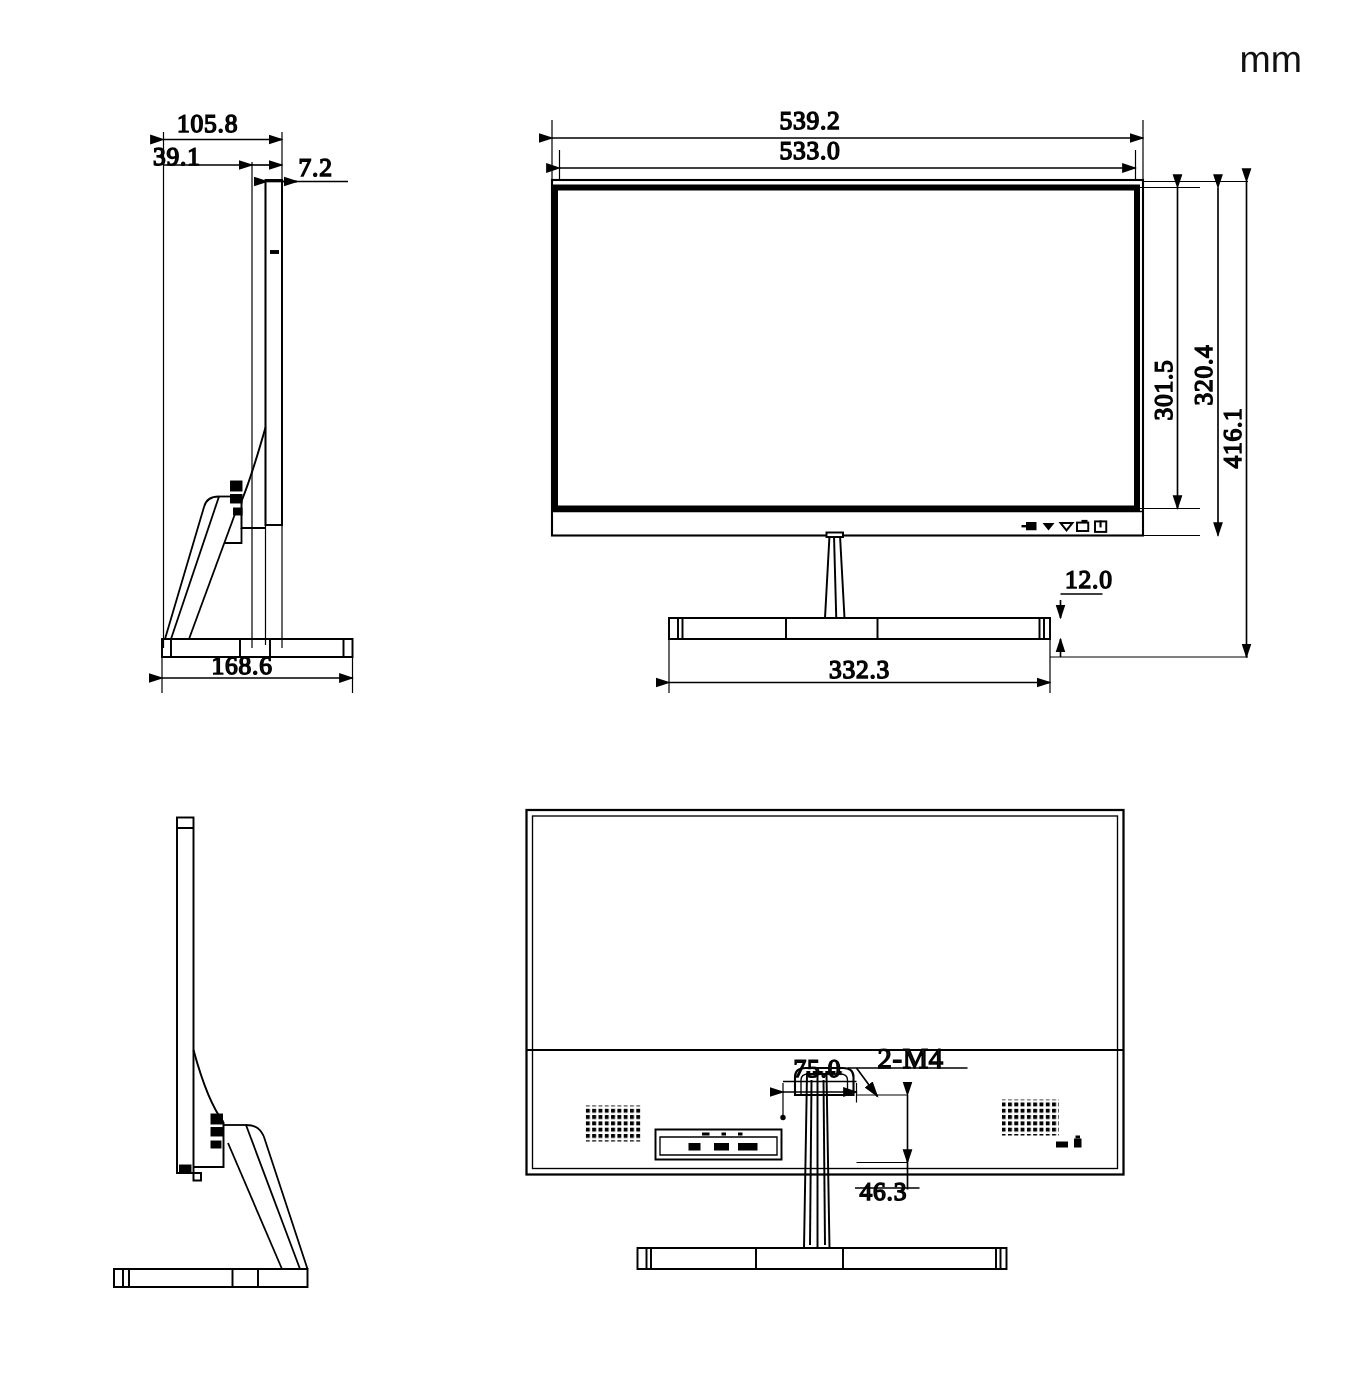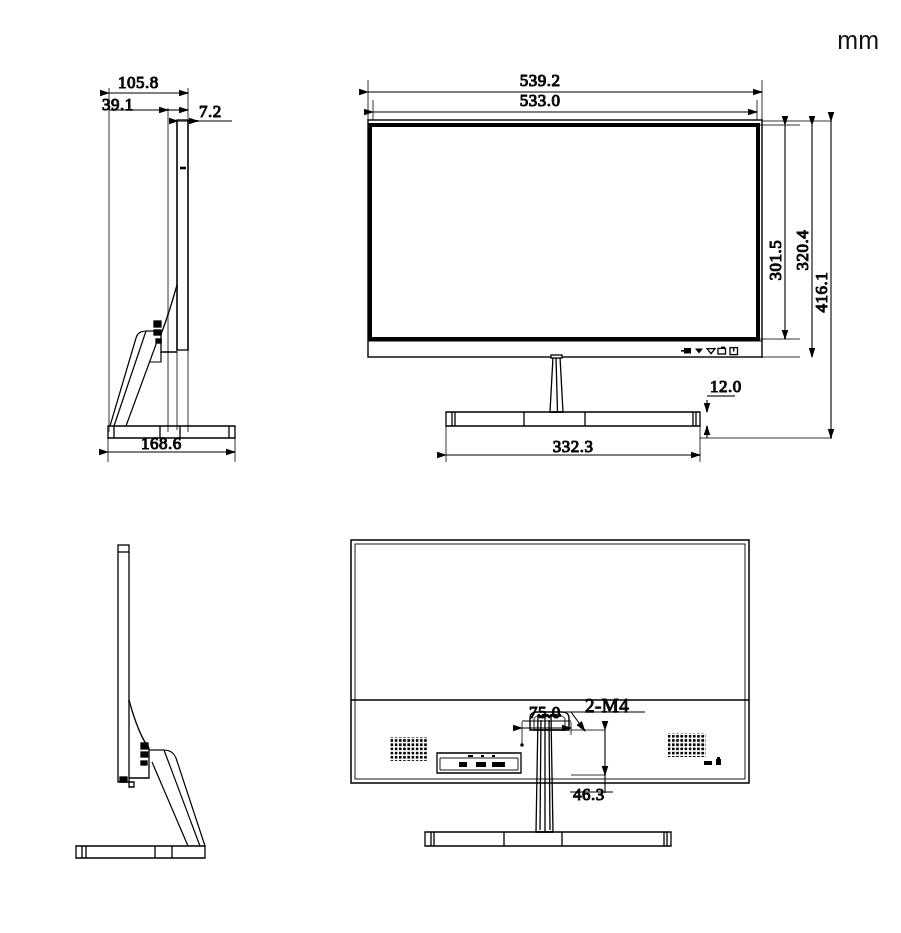--- a/index.html
+++ b/index.html
@@ -20,21 +20,21 @@
     position: absolute;
     left: 0; top: 0;
     width: 901px;
     height: 933px;
   }
   #sheet svg {
     display: block;
   }
   .unit-label {
     position: absolute;
-    right: 22px;
+    right: 33px;
     top: 28px;
     font-family: "Liberation Sans", sans-serif;
     font-size: 25px;
     color: #111111;
     letter-spacing: 0px;
     line-height: 1;
   }
   text.dim {
     font-family: "Liberation Serif", serif;
     font-size: 17px;

